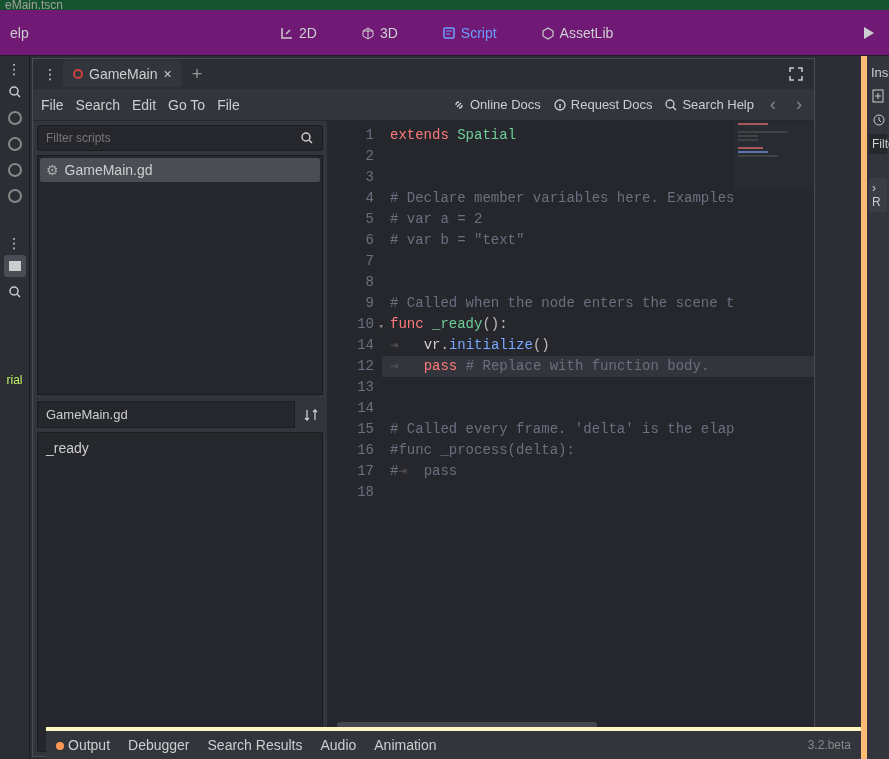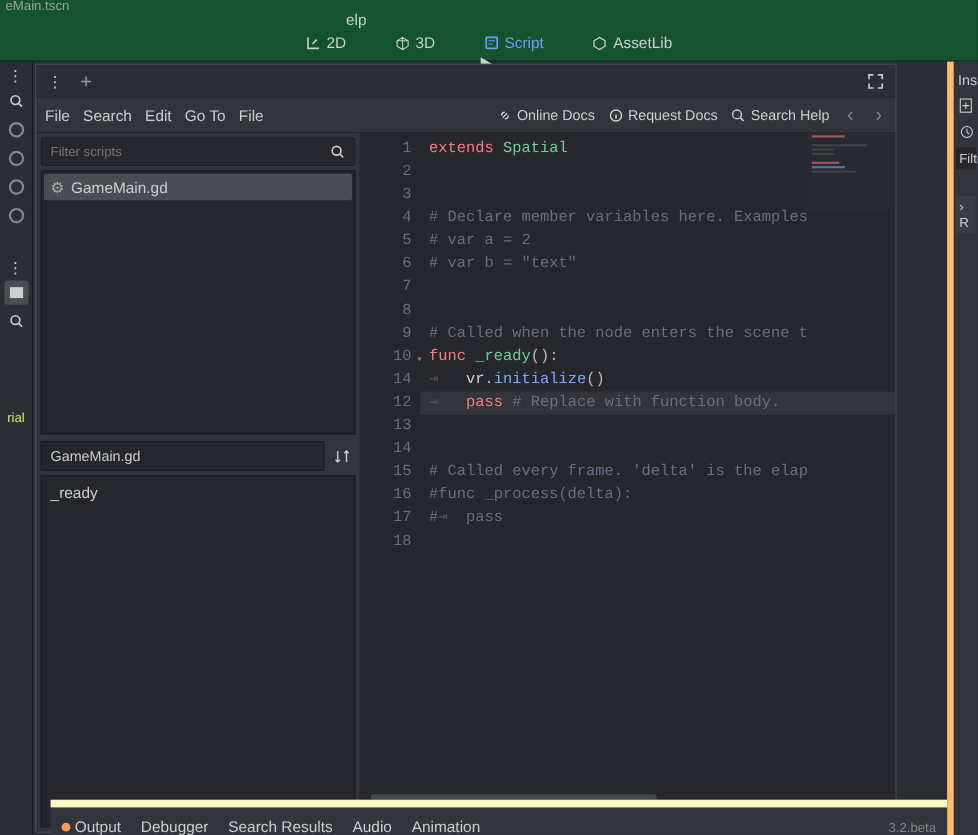--- a/index.html
+++ b/index.html
@@ -2,21 +2,21 @@
 <html><head>
 <meta charset="utf-8">
 <style>
 * { margin: 0; padding: 0; box-sizing: border-box; }
 body { font-family: "Segoe UI", Arial, sans-serif; font-size: 14px; background: #2b2e35; color: #cdced0; width: 889px; height: 759px; overflow: hidden; position: relative; }
 
 
 .titlebar { background: #14532d; height: 10px; padding: 0 5px; font-size: 12px; color: #a0a0a0; line-height: 10px; overflow: hidden; }
 
 
-.topbar { background: #14532d; height: 46px; display: flex; align-items: center; padding: 0 10px; border-bottom: 1px solid #1a1c20; flex-direction: column; }
+.topbar { background: #701a75; height: 46px; display: flex; align-items: center; padding: 0 10px; border-bottom: 1px solid #1a1c20; }
 .topbar-left { width: 260px; }
 .topbar-center { flex: 1; display: flex; gap: 24px; }
 .topbar-right { display: flex; align-items: center; gap: 10px; padding-right: 5px; }
 .mode-btn { display: flex; align-items: center; gap: 5px; padding: 5px 10px; color: #cdced0; cursor: pointer; border-radius: 3px; }
 .mode-btn.active { color: #6b9fff; }
 .mode-icon { width: 14px; height: 14px; display: inline-flex; align-items: center; justify-content: center; }
 .play-icon { width: 0; height: 0; border-left: 10px solid #cdced0; border-top: 6px solid transparent; border-bottom: 6px solid transparent; }
 
 
 .mainarea { position: absolute; top: 56px; left: 0; right: 0; bottom: 0; display: flex; }
@@ -98,21 +98,21 @@
 .cursor-pos { font-family: monospace; color: #aaa; font-size: 13px; }
 
 
 .rightpanel { width: 28px; background: #32353b; border-left: 6px solid #fdba74; padding-top: 5px; overflow: hidden; margin-left: 44px; }
 .right-label { padding: 4px; font-size: 13px; white-space: nowrap; color: #cdced0; }
 .right-icon-row { padding: 4px; }
 .right-search { background: #25272c; margin: 2px; padding: 3px; font-size: 12px; }
 .right-prop { background: #3a3d44; margin: 2px; padding: 3px; font-size: 12px; }
 
 
-.bottombar { position: absolute; bottom: 0; left: 46px; right: 28px; height: 32px; display: flex; align-items: flex-end; padding: 0 10px; gap: 18px; background: #32353b; border-top: 7px solid #fef9c3; }
+.bottombar { position: absolute; bottom: 0; left: 46px; right: 28px; height: 32px; display: flex; align-items: center; padding: 0 10px; gap: 18px; background: #32353b; border-top: 4px solid #fef9c3; }
 .bot-item { cursor: pointer; }
 .dot-orange { display: inline-block; width: 8px; height: 8px; background: #ff9955; border-radius: 50%; margin-right: 4px; }
 .bot-spacer { flex: 1; }
 .version { color: #888; font-size: 12px; }
 
 svg { display: block; }
 </style>
 </head>
 <body>
 
@@ -194,20 +194,25 @@
           <line x1="9" y1="9" x2="12" y2="12" stroke="#ccc" stroke-width="1.5"></line>
         </svg>
       </div>
     <div style="height:60px"></div>
     <div class="spatial-text">rial</div>
   </div>
 
   <div class="midpanel">
     <div class="tabbar">
       <div class="dots-icon">⋮</div>
+      <div class="tab">
+        <span class="tab-icon-red"></span>
+        <span>GameMain</span>
+        <span class="close-x">×</span>
+      </div>
       <div class="plus-tab">+</div>
       <div class="tabbar-spacer"></div>
       <div class="expand-icon">
           <svg width="16" height="16" viewBox="0 0 16 16">
             <path d="M2 6 L2 2 L6 2 M10 2 L14 2 L14 6 M14 10 L14 14 L10 14 M6 14 L2 14 L2 10" stroke="#ccc" stroke-width="1.5" fill="none"></path>
           </svg>
         </div>
     </div>
 
     <div class="filemenu">

